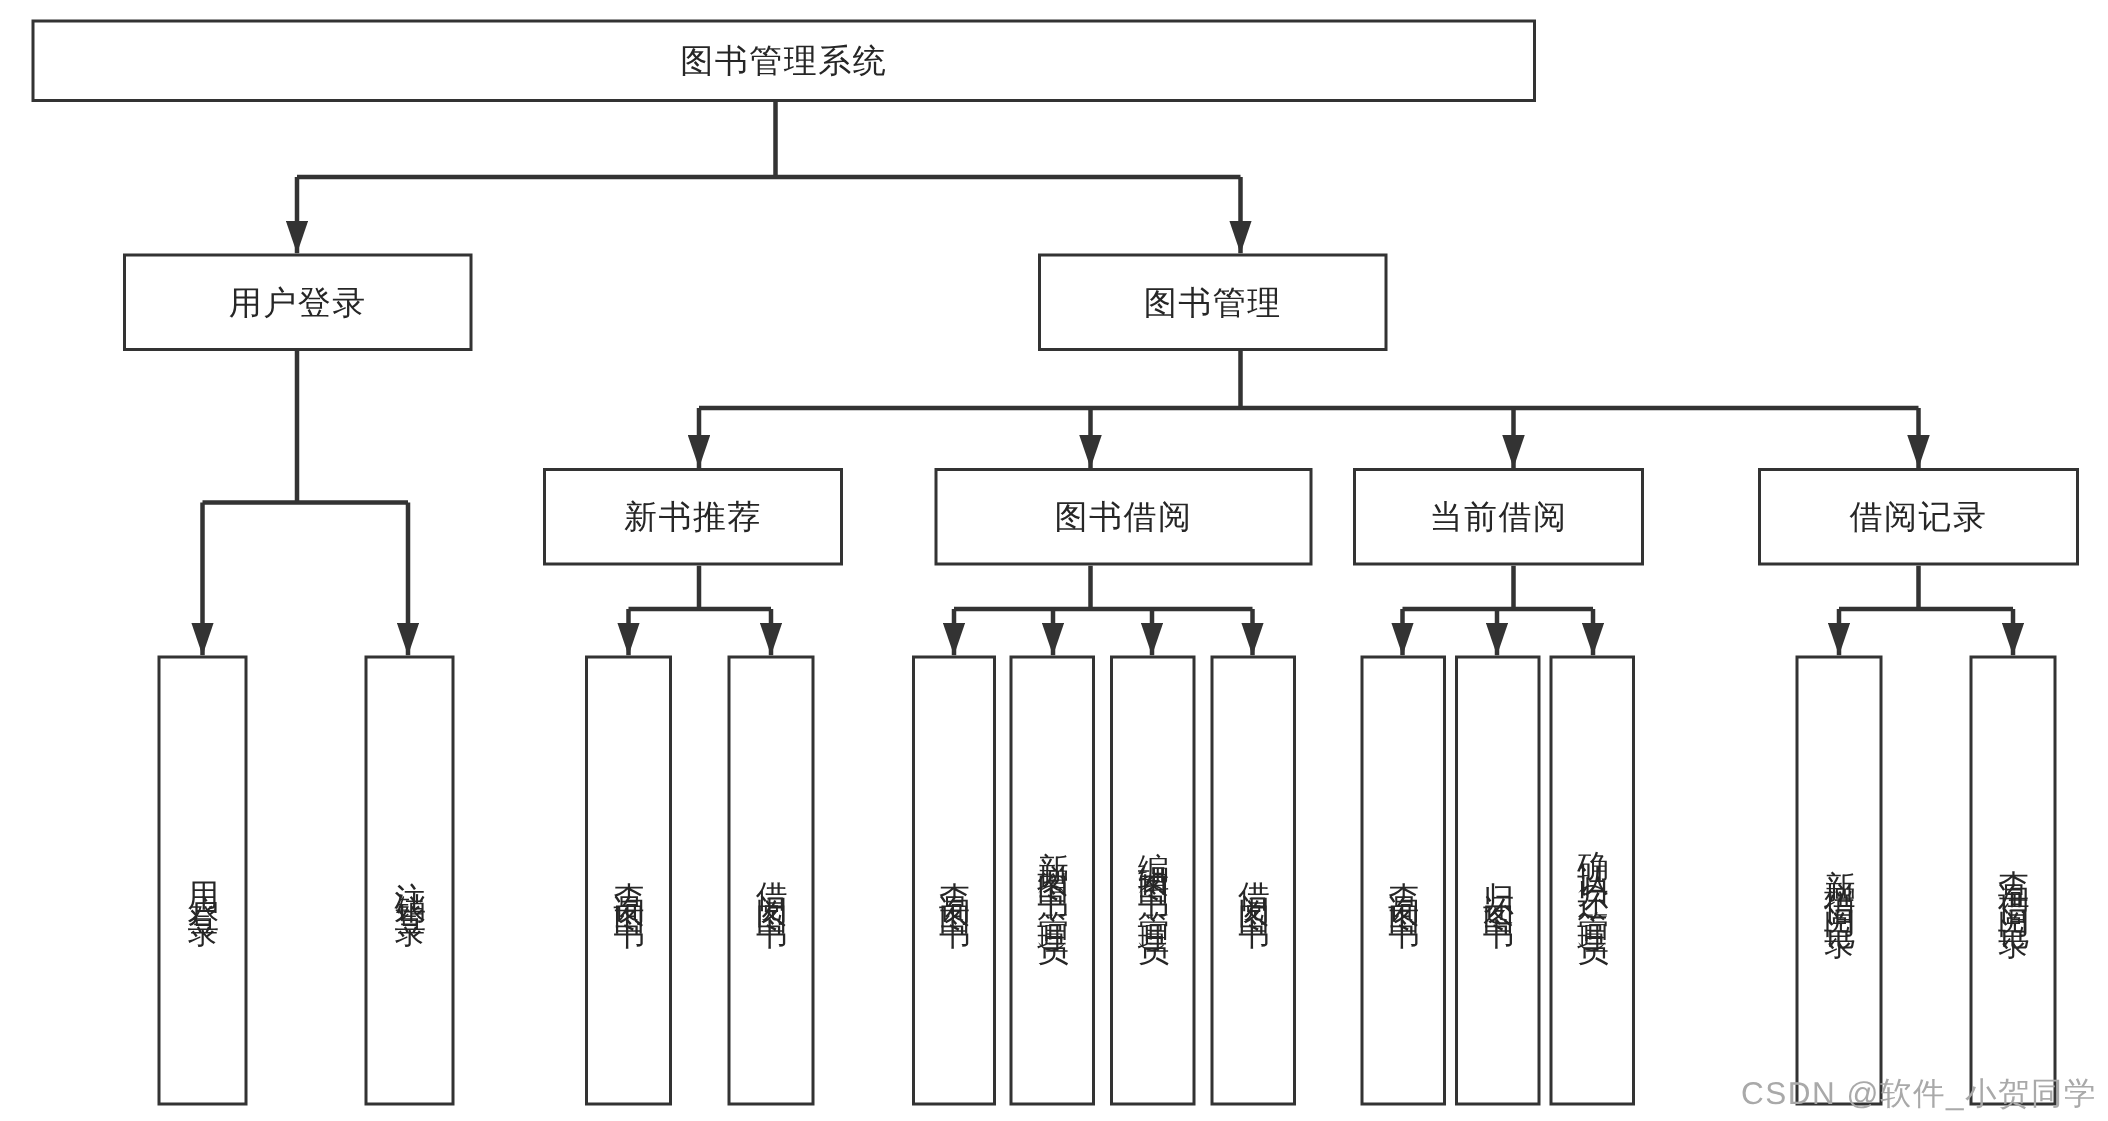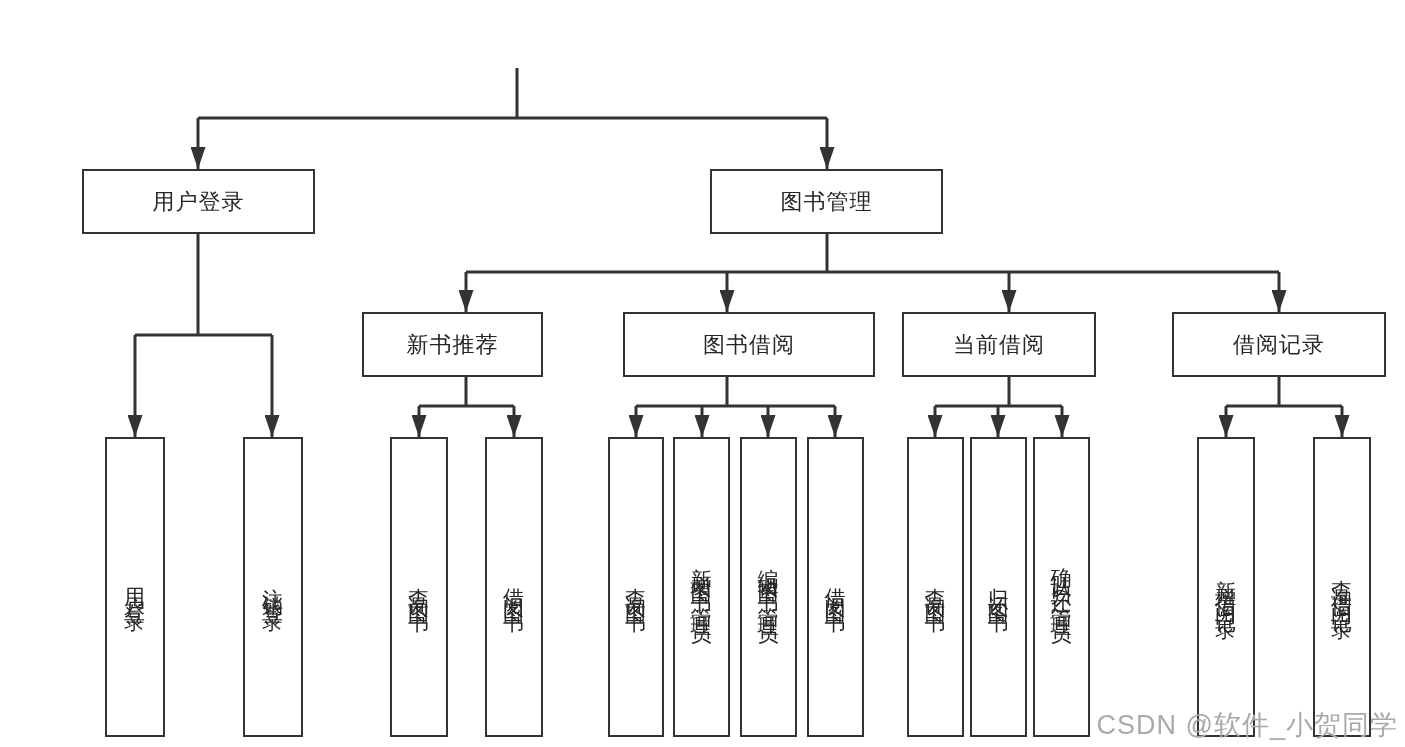--- a/index.html
+++ b/index.html
@@ -47,21 +47,21 @@
     font-size: 21px;
     letter-spacing: 8px;
     line-height: 1;
     white-space: nowrap;
     color: #262626;
   }
   .watermark {
     position: absolute;
     right: 7px;
     bottom: 4px;
-    font-size: 27px;
+    font-size: 21px;
     color: #a9a9a9;
     letter-spacing: 1px;
     z-index: 3;
     white-space: nowrap;
   }
 </style>
 </head>
 <body>
 
 <div class="stage">
@@ -97,29 +97,32 @@
       <line x1="768" y1="406" x2="768" y2="437" marker-end="url(#arrow)"></line>
       <line x1="835" y1="406" x2="835" y2="437" marker-end="url(#arrow)"></line>
       <line x1="935" y1="406" x2="935" y2="437" marker-end="url(#arrow)"></line>
       <line x1="998" y1="406" x2="998" y2="437" marker-end="url(#arrow)"></line>
       <line x1="1062" y1="406" x2="1062" y2="437" marker-end="url(#arrow)"></line>
       <line x1="1226" y1="406" x2="1226" y2="437" marker-end="url(#arrow)"></line>
       <line x1="1342" y1="406" x2="1342" y2="437" marker-end="url(#arrow)"></line>
     </g>
   </svg>
 
+  <div class="node root-box">
+    <span class="hlabel">图书管理系统</span>
+  </div>
 
   <div class="node lvl2" style="left:82px;">
     <span class="hlabel">用户登录</span>
   </div>
-  <div class="node lvl2" style="left:710px;">
+  <div class="node lvl2" style="left:692px;">
     <span class="hlabel">图书管理</span>
   </div>
 
-  <div class="node lvl3" style="left:362px;width:181px;">
+  <div class="node lvl3" style="left:362px;width:200px;">
     <span class="hlabel">新书推荐</span>
   </div>
   <div class="node lvl3" style="left:623px;width:252px;">
     <span class="hlabel">图书借阅</span>
   </div>
   <div class="node lvl3" style="left:902px;width:194px;">
     <span class="hlabel">当前借阅</span>
   </div>
   <div class="node lvl3" style="left:1172px;width:214px;">
     <span class="hlabel">借阅记录</span>

